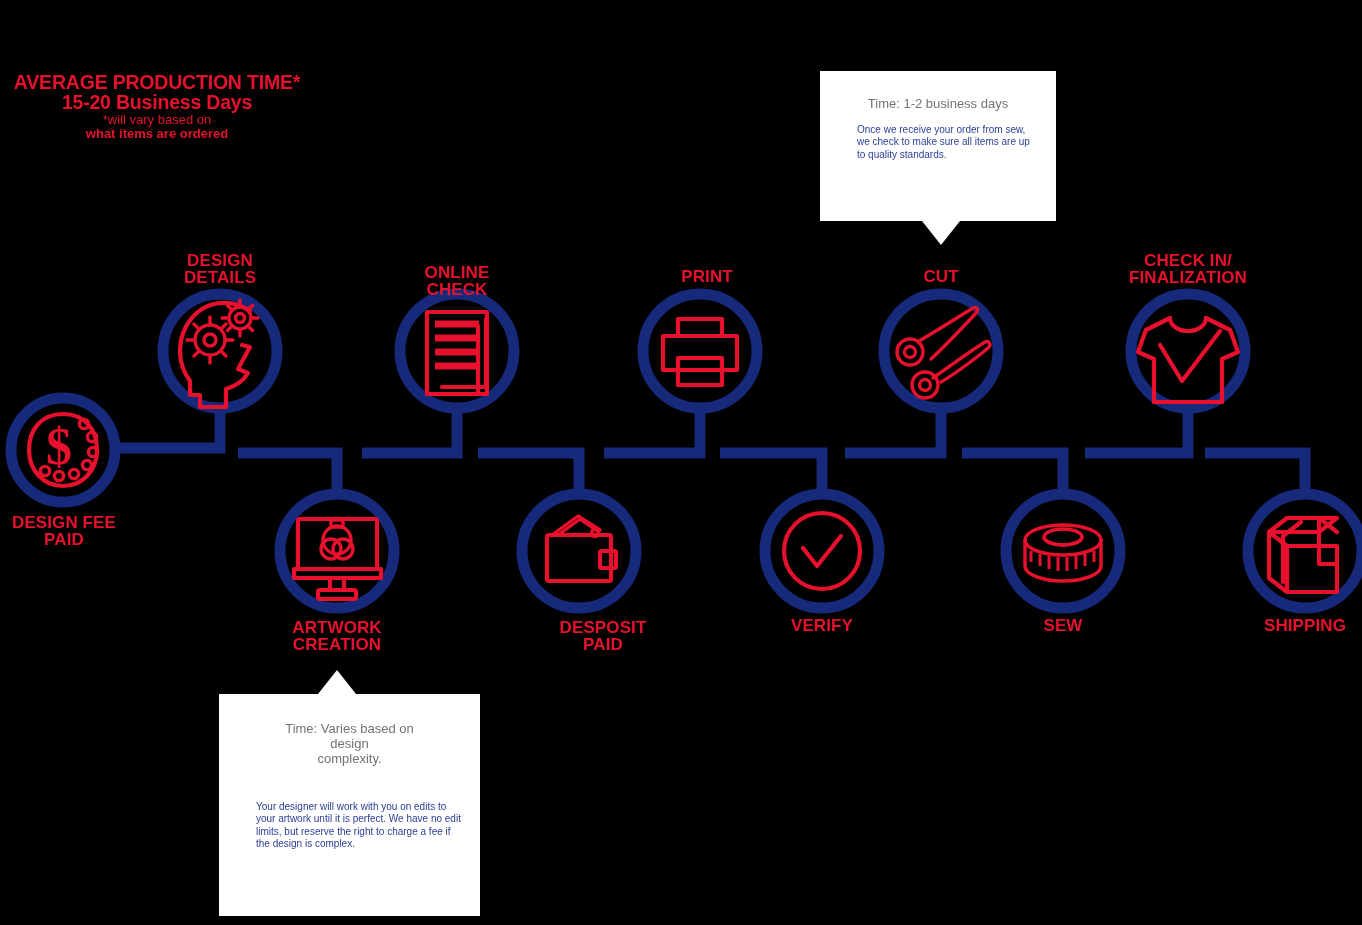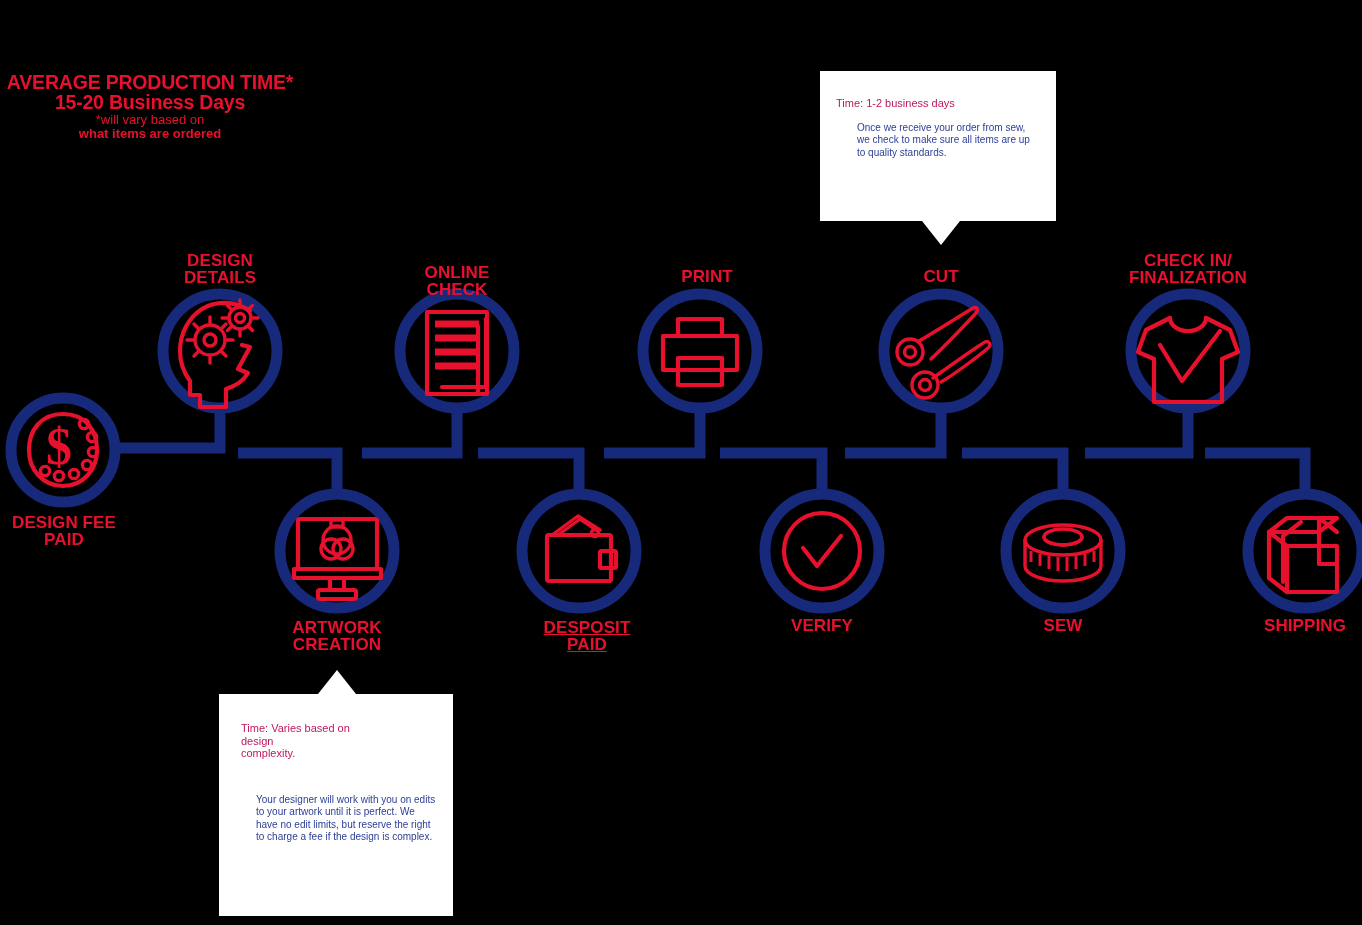--- a/index.html
+++ b/index.html
@@ -1,36 +1,36 @@
 <!DOCTYPE html>
 <html><head>
 <meta charset="utf-8">
 <style>
   html,body{margin:0;padding:0;background:#000;}
   body{width:1362px;height:925px;overflow:hidden;
        font-family:"Liberation Sans",sans-serif;}
   #stage{position:relative;width:1362px;height:925px;background:#000;}
   svg.layer{position:absolute;left:0;top:0;width:1362px;height:925px;}
 
-  .prodtime{position:absolute;left:0;top:72px;width:300px;text-align:center;
+  .prodtime{position:absolute;left:7px;top:72px;width:300px;text-align:center;
             color:#e8112d;line-height:1.05;}
   .prodtime .l1{font-size:19.5px;font-weight:700;letter-spacing:-.2px;}
   .prodtime .l2{font-size:19.5px;font-weight:700;letter-spacing:-.2px;}
   .prodtime .l3{font-size:13px;font-weight:400;}
   .prodtime .l4{font-size:13px;font-weight:700;}
 
   .callout{position:absolute;background:#fff;}
-  .callout .ctime{color:#be185d;font-size:11px;line-height:1.15;text-align:left;}
+  .callout .ctime{color:#737373;font-size:13px;line-height:1.15;text-align:center;}
   .callout .cbody{color:#2b3f96;font-size:10px;line-height:1.25;}
 
   #callout-cut{left:820px;top:71px;width:236px;height:150px;}
   #callout-cut .ctime{padding:26px 16px 0 16px;}
   #callout-cut .cbody{padding:12px 18px 0 37px;}
 
-  #callout-artwork{left:219px;top:694px;width:234px;height:222px;}
+  #callout-artwork{left:219px;top:694px;width:261px;height:222px;}
   #callout-artwork .ctime{padding:28px 22px 0 22px;}
   #callout-artwork .cbody{padding:2px 16px 0 37px;margin-top:32px;}
 
   .nlabel{position:absolute;color:#e8112d;font-weight:700;text-align:center;
           line-height:1.02;font-size:17px;letter-spacing:.1px;}
 </style>
 </head>
 <body>
 
 <div id="stage">
@@ -234,21 +234,21 @@
   <div class="nlabel" style="left:273px;top:619px;width:128px;">
     <div>ARTWORK</div>
     <div>CREATION</div>
   </div>
 
   <div class="nlabel" style="left:393px;top:264px;width:128px;">
     <div>ONLINE</div>
     <div>CHECK</div>
   </div>
 
-  <div class="nlabel" style="left:523px;top:619px;width:128px;text-decoration:underline;">
+  <div class="nlabel" style="left:539px;top:619px;width:128px;">
     <div>DESPOSIT</div>
     <div>PAID</div>
   </div>
 
   <div class="nlabel" style="left:643px;top:268px;width:128px;">
     <div>PRINT</div>
   </div>
 
   <div class="nlabel" style="left:758px;top:617px;width:128px;">
     <div>VERIFY</div>

